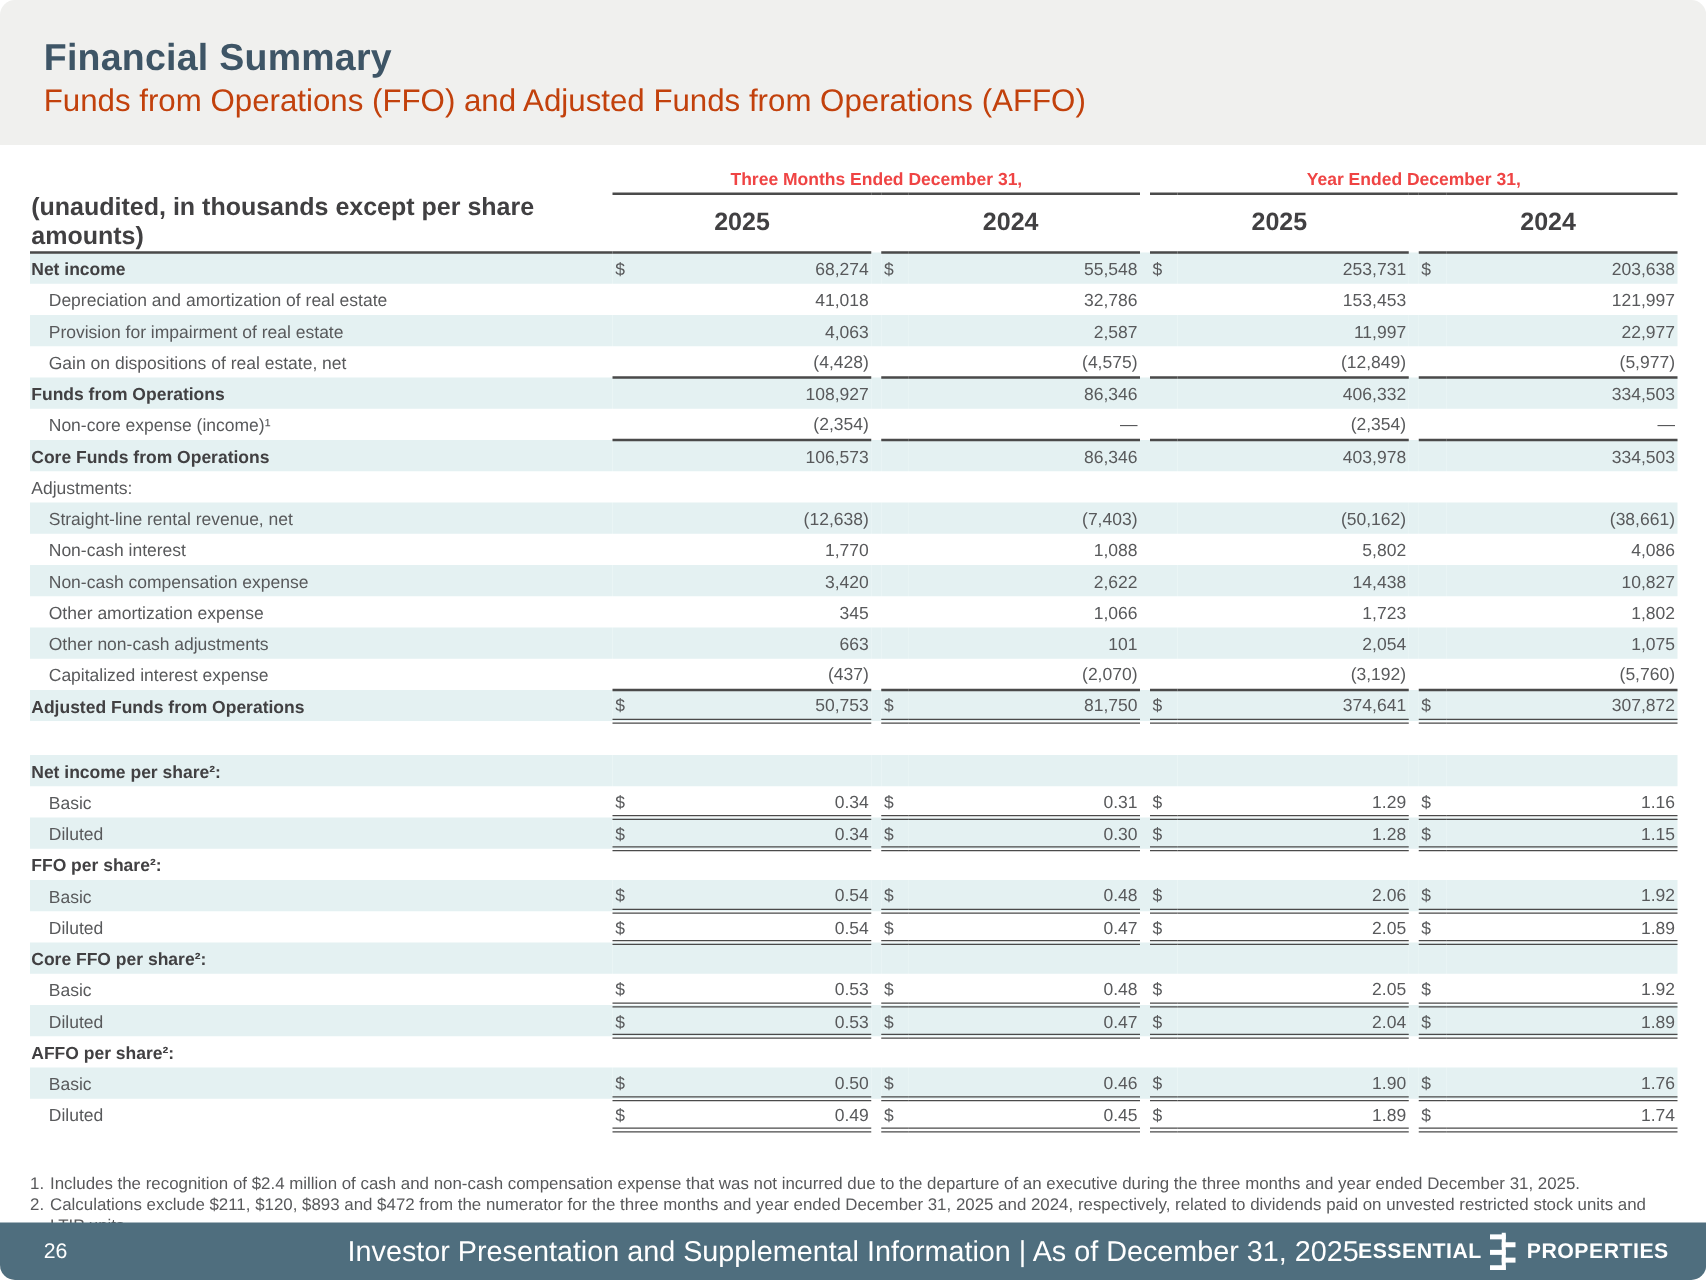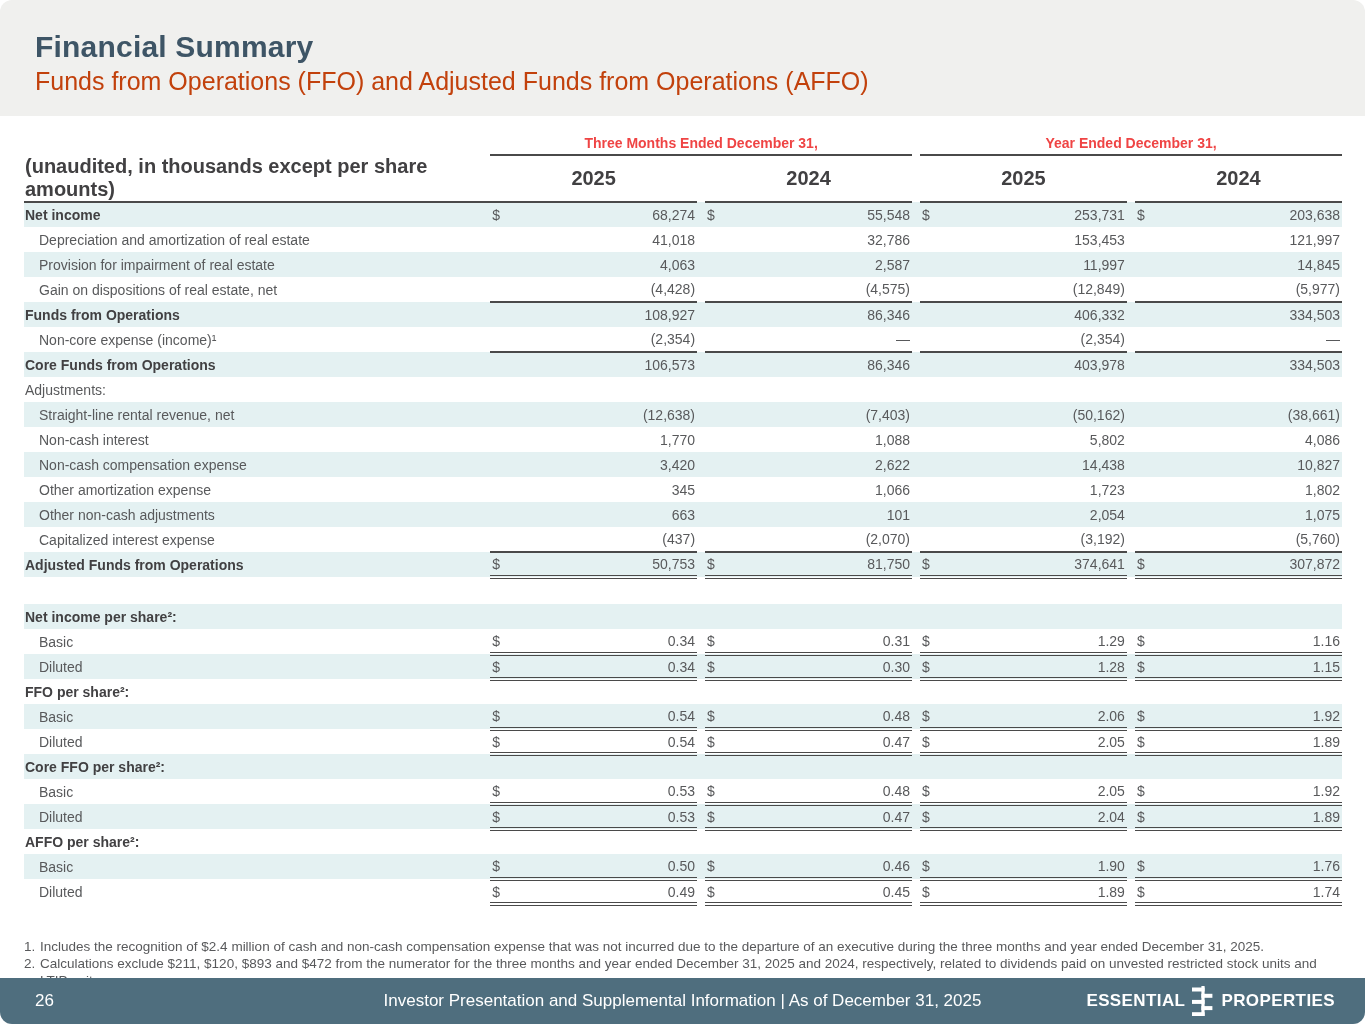--- a/index.html
+++ b/index.html
@@ -38,21 +38,21 @@
 
   
   .footnotes { padding:32px 28px 0 24px; font-size:13.5px; line-height:17px; color:#58595b; }
   .fn { display:flex; }
   .fn-num { width:16px; flex:0 0 16px; }
   .fn-text { flex:1; }
 
   
   .footer { position:absolute; left:0; bottom:0; width:1365px; height:46px; background:#4f6e7e; color:#fff; display:flex; align-items:center; }
   .footer-page { position:absolute; left:35px; font-size:17px; }
-  .footer-center { position:absolute; left:0; right:0; text-align:center; font-size:17px; }
+  .footer-center { position:absolute; left:0; right:0; text-align:center; font-size:23px; }
   .footer-logo { position:absolute; right:30px; display:flex; align-items:center; gap:7px; }
   .logo-word { font-size:17px; font-weight:bold; letter-spacing:0.4px; }
   .logo-mark { display:block; }
 </style>
 </head>
 <body>
 
 <div class="page">
 
   <div class="top-band">
@@ -128,21 +128,21 @@
             <td class="dol"></td>
             <td class="val">4,063</td>
             <td class="gap"></td>
             <td class="dol"></td>
             <td class="val">2,587</td>
             <td class="gap"></td>
             <td class="dol"></td>
             <td class="val">11,997</td>
             <td class="gap"></td>
             <td class="dol"></td>
-            <td class="val">14,845</td>
+            <td class="val">22,977</td>
           </tr>
           <tr>
             <td class="lab ind">Gain on dispositions of real estate, net</td>
             <td class="dol u1"></td>
             <td class="val u1">(4,428)</td>
             <td class="gap"></td>
             <td class="dol u1"></td>
             <td class="val u1">(4,575)</td>
             <td class="gap"></td>
             <td class="dol u1"></td>

